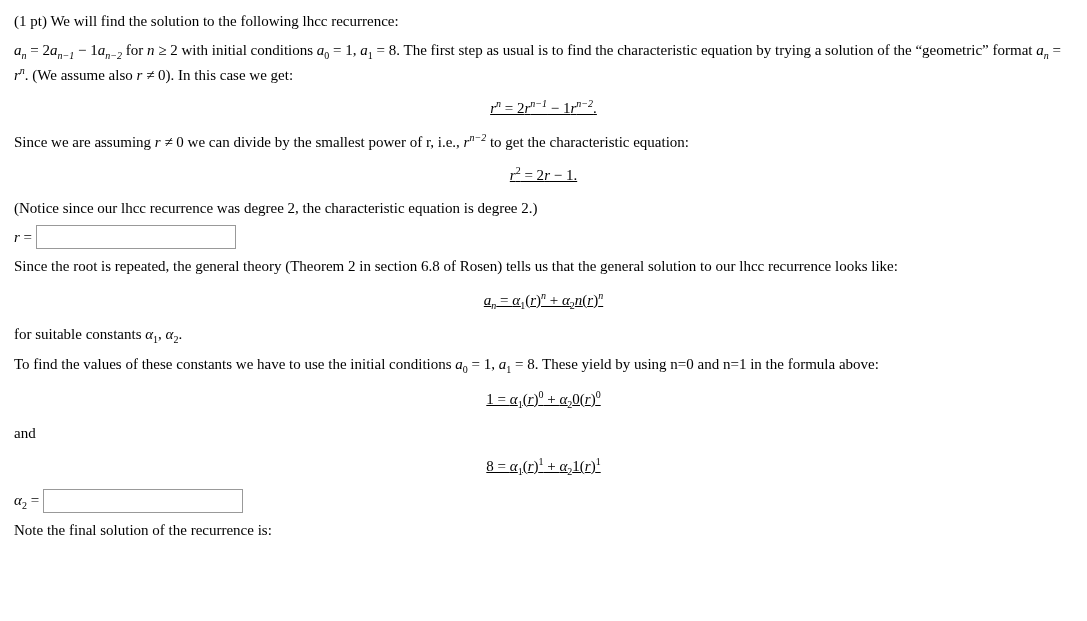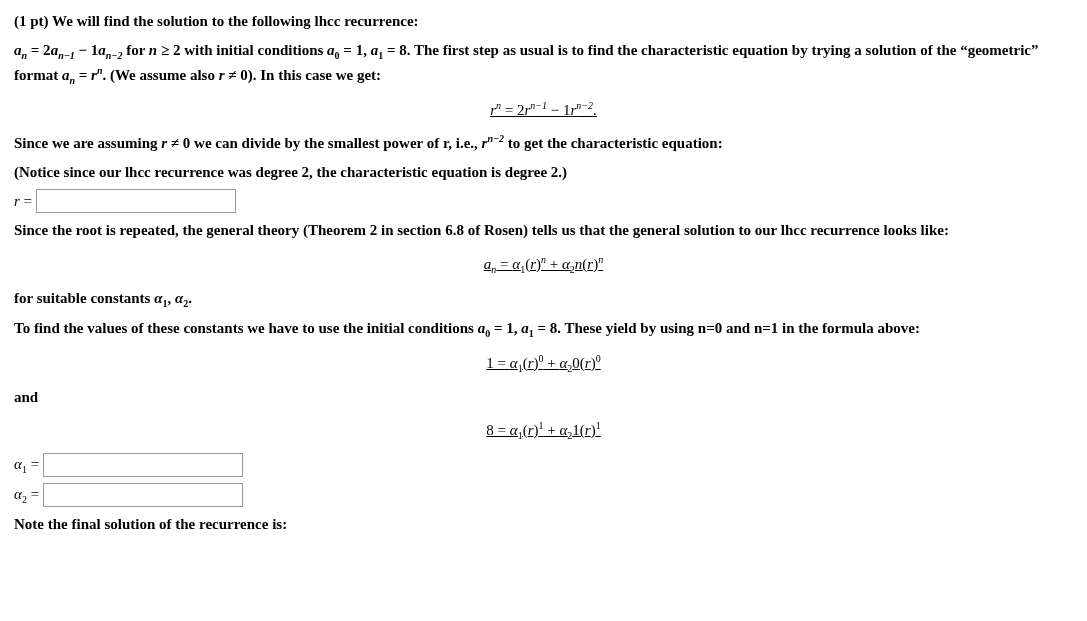--- a/index.html
+++ b/index.html
@@ -15,21 +15,20 @@
       width: 1087px;
       min-height: 621px;
       padding: 10px 14px;
       line-height: 1.5;
     }
     .content-area {
       max-width: 1060px;
     }
     .paragraph {
       margin-bottom: 6px;
-      font-weight: bold;
     }
     .centered {
       text-align: center;
       margin: 10px 0;
       text-decoration: underline;
     }
     .input-row {
       display: flex;
       align-items: center;
       gap: 4px;
@@ -71,20 +70,25 @@
       <i>r<sup>n</sup></i> = 2<i>r<sup>n−1</sup></i> − 1<i>r<sup>n−2</sup></i>.
     </span>
   </div>
 
   <div class="paragraph">
     <span>
       Since we are assuming <i>r</i> ≠ 0 we can divide by the smallest power of r, i.e., <i>r<sup>n−2</sup></i> to get the characteristic equation:
     </span>
   </div>
 
+  <div class="centered">
+    <span>
+      <i>r</i><sup>2</sup> = 2<i>r</i> − 1.
+    </span>
+  </div>
 
   <div class="paragraph">
     <span>
       (Notice since our lhcc recurrence was degree 2, the characteristic equation is degree 2.)
     </span>
   </div>
 
   <div class="input-row">
     <span><i>r</i> =</span>
     <input class="input-box" type="text" value="" style="">
@@ -123,24 +127,20 @@
     <span>and</span>
   </div>
 
   <div class="centered">
     <span>
       8 = <i>α</i><sub>1</sub>(<i>r</i>)<sup>1</sup> + <i>α</i><sub>2</sub>1(<i>r</i>)<sup>1</sup>
     </span>
   </div>
 
 
-  <div class="input-row">
-    <span><i>α</i><sub>1</sub> =</span>
-    <input class="input-box" type="text" value="" style="">
-  </div>
 
   <div class="input-row">
     <span><i>α</i><sub>2</sub> =</span>
     <input class="input-box" type="text" value="" style="">
   </div>
 
   <div class="paragraph">
     <span>
       Note the final solution of the recurrence is:
     </span>

